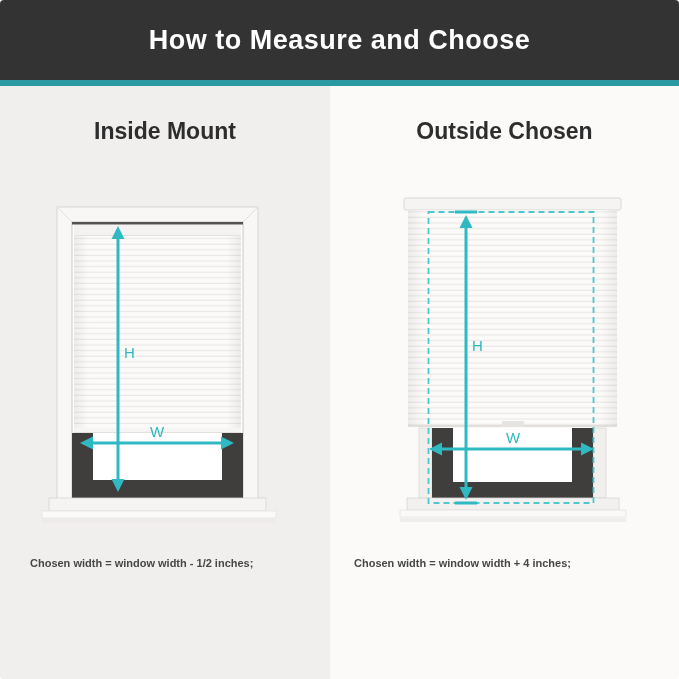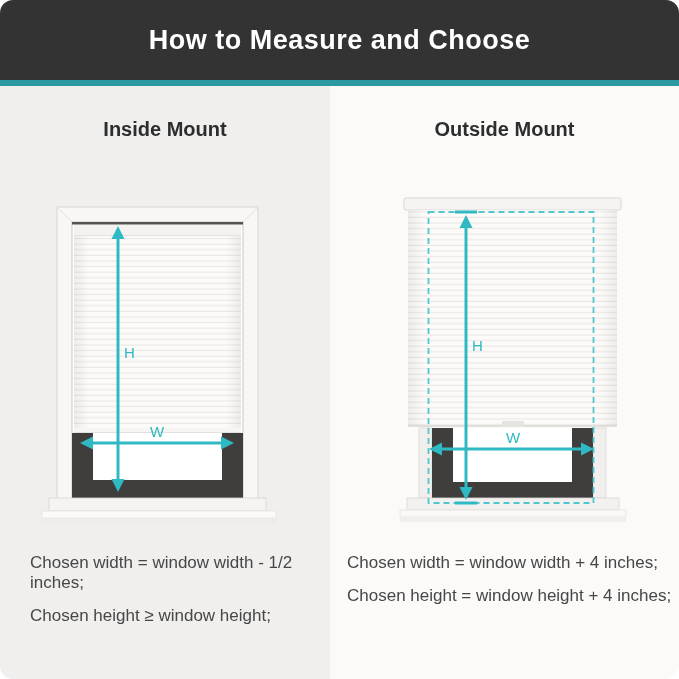--- a/index.html
+++ b/index.html
@@ -1,32 +1,32 @@
 <!DOCTYPE html>
 <html style="--header-bg: #333333; --header-text: #ffffff; --accent-teal: #2a99a1; --arrow-teal: #2fb9c2; --dash-teal: #4ec7cd; --panel-left-bg: #f0efee; --panel-right-bg: #fbfaf9; --heading-text: #2d2d2d; --note-text: #474747; --sash-dark: #403e3c;"><head>
 <meta charset="utf-8">
 <style>
   html,body{margin:0;padding:0;background:#ffffff;}
   body{width:679px;height:679px;font-family:"Liberation Sans",sans-serif;}
-  .frame{width:679px;height:679px;border-radius:13px;overflow:hidden;position:relative;background:#fff;}
+  .frame{width:679px;height:679px;border-radius:4px;overflow:hidden;position:relative;background:#fff;}
   .hdr{height:80px;background:var(--header-bg,#333);display:flex;align-items:center;justify-content:center;}
   .hdr h1{margin:0;color:var(--header-text,#fff);font-size:27px;font-weight:bold;letter-spacing:.5px;}
   .accent{height:6px;background:var(--accent-teal,#2a99a1);}
   .cols{display:flex;height:593px;}
   .panel{position:relative;height:593px;}
   .panel.left{width:330px;background:var(--panel-left-bg,#f0efee);}
   .panel.right{width:349px;background:var(--panel-right-bg,#fbfaf9);}
-  .panel h2{margin:0;padding-top:32px;text-align:center;font-size:20px;font-weight:bold;color:var(--heading-text,#2d2d2d);}
+  .panel h2{margin:0;padding-top:32px;text-align:center;font-size:23px;font-weight:bold;color:var(--heading-text,#2d2d2d);}
   .diagram{position:absolute;}
   .diagram.inside{left:37px;top:114px;}
   .diagram.outside{left:60px;top:104px;}
   .notes{position:absolute;top:467px;}
   .panel.left .notes{left:30px;}
-  .panel.right .notes{left:17px;}
-  .notes p{margin:0 0 13px 0;font-size:17px;line-height:20px;color:var(--note-text,#474747);}
+  .panel.right .notes{left:24px;}
+  .notes p{margin:0 0 13px 0;font-size:11px;line-height:20px;color:var(--note-text,#474747);font-weight:bold;}
   .teal-stroke{stroke:var(--arrow-teal,#2fb9c2);}
   .teal-fill{fill:var(--arrow-teal,#2fb9c2);}
   .teal-dash{stroke:var(--dash-teal,#4ec7cd);}
   .teal-text{fill:var(--arrow-teal,#2fb9c2);font-family:"Liberation Sans",sans-serif;font-size:15px;}
   .sash{fill:var(--sash-dark,#403e3c);}
 </style>
 </head>
 <body>
 
 <div class="frame">
@@ -95,26 +95,25 @@
         <g>
           <line class="teal-stroke" x1="50" y1="243" x2="190" y2="243" stroke-width="3"></line>
           <polygon class="teal-fill" points="43,243 56,236.5 56,249.5"></polygon>
           <polygon class="teal-fill" points="197,243 184,236.5 184,249.5"></polygon>
         </g>
         <text class="teal-text" x="120" y="237" text-anchor="middle">W</text>
       </svg>
 
       <div class="notes">
         <p>Chosen width = window width - 1/2 inches;</p>
-        <p>Chosen height ≥ window height;</p>
       </div>
     </div>
 
     <div class="panel right">
-      <h2>Outside Mount</h2>
+      <h2>Outside Chosen</h2>
 
       <svg class="diagram outside" width="250" height="340" viewBox="0 0 250 340" xmlns="http://www.w3.org/2000/svg">
         <defs>
           <pattern id="pleats2" width="8" height="5.6" patternUnits="userSpaceOnUse">
             <rect width="8" height="5.6" fill="#fcfbfa"></rect>
             <rect width="8" height="1.1" y="4.4" fill="#e9e7e4"></rect>
           </pattern>
           <linearGradient id="edgeShade2" x1="0" y1="0" x2="1" y2="0">
             <stop offset="0" stop-color="#000" stop-opacity="0.06"></stop>
             <stop offset="0.08" stop-color="#000" stop-opacity="0"></stop>
@@ -160,18 +159,17 @@
         <g>
           <line class="teal-stroke" x1="46" y1="259" x2="197" y2="259" stroke-width="3"></line>
           <polygon class="teal-fill" points="39,259 52,252.5 52,265.5"></polygon>
           <polygon class="teal-fill" points="204,259 191,252.5 191,265.5"></polygon>
         </g>
         <text class="teal-text" x="123" y="253" text-anchor="middle">W</text>
       </svg>
 
       <div class="notes">
         <p>Chosen width = window width + 4 inches;</p>
-        <p>Chosen height = window height + 4 inches;</p>
       </div>
     </div>
 
   </div>
 </div>
 
 </body></html>

